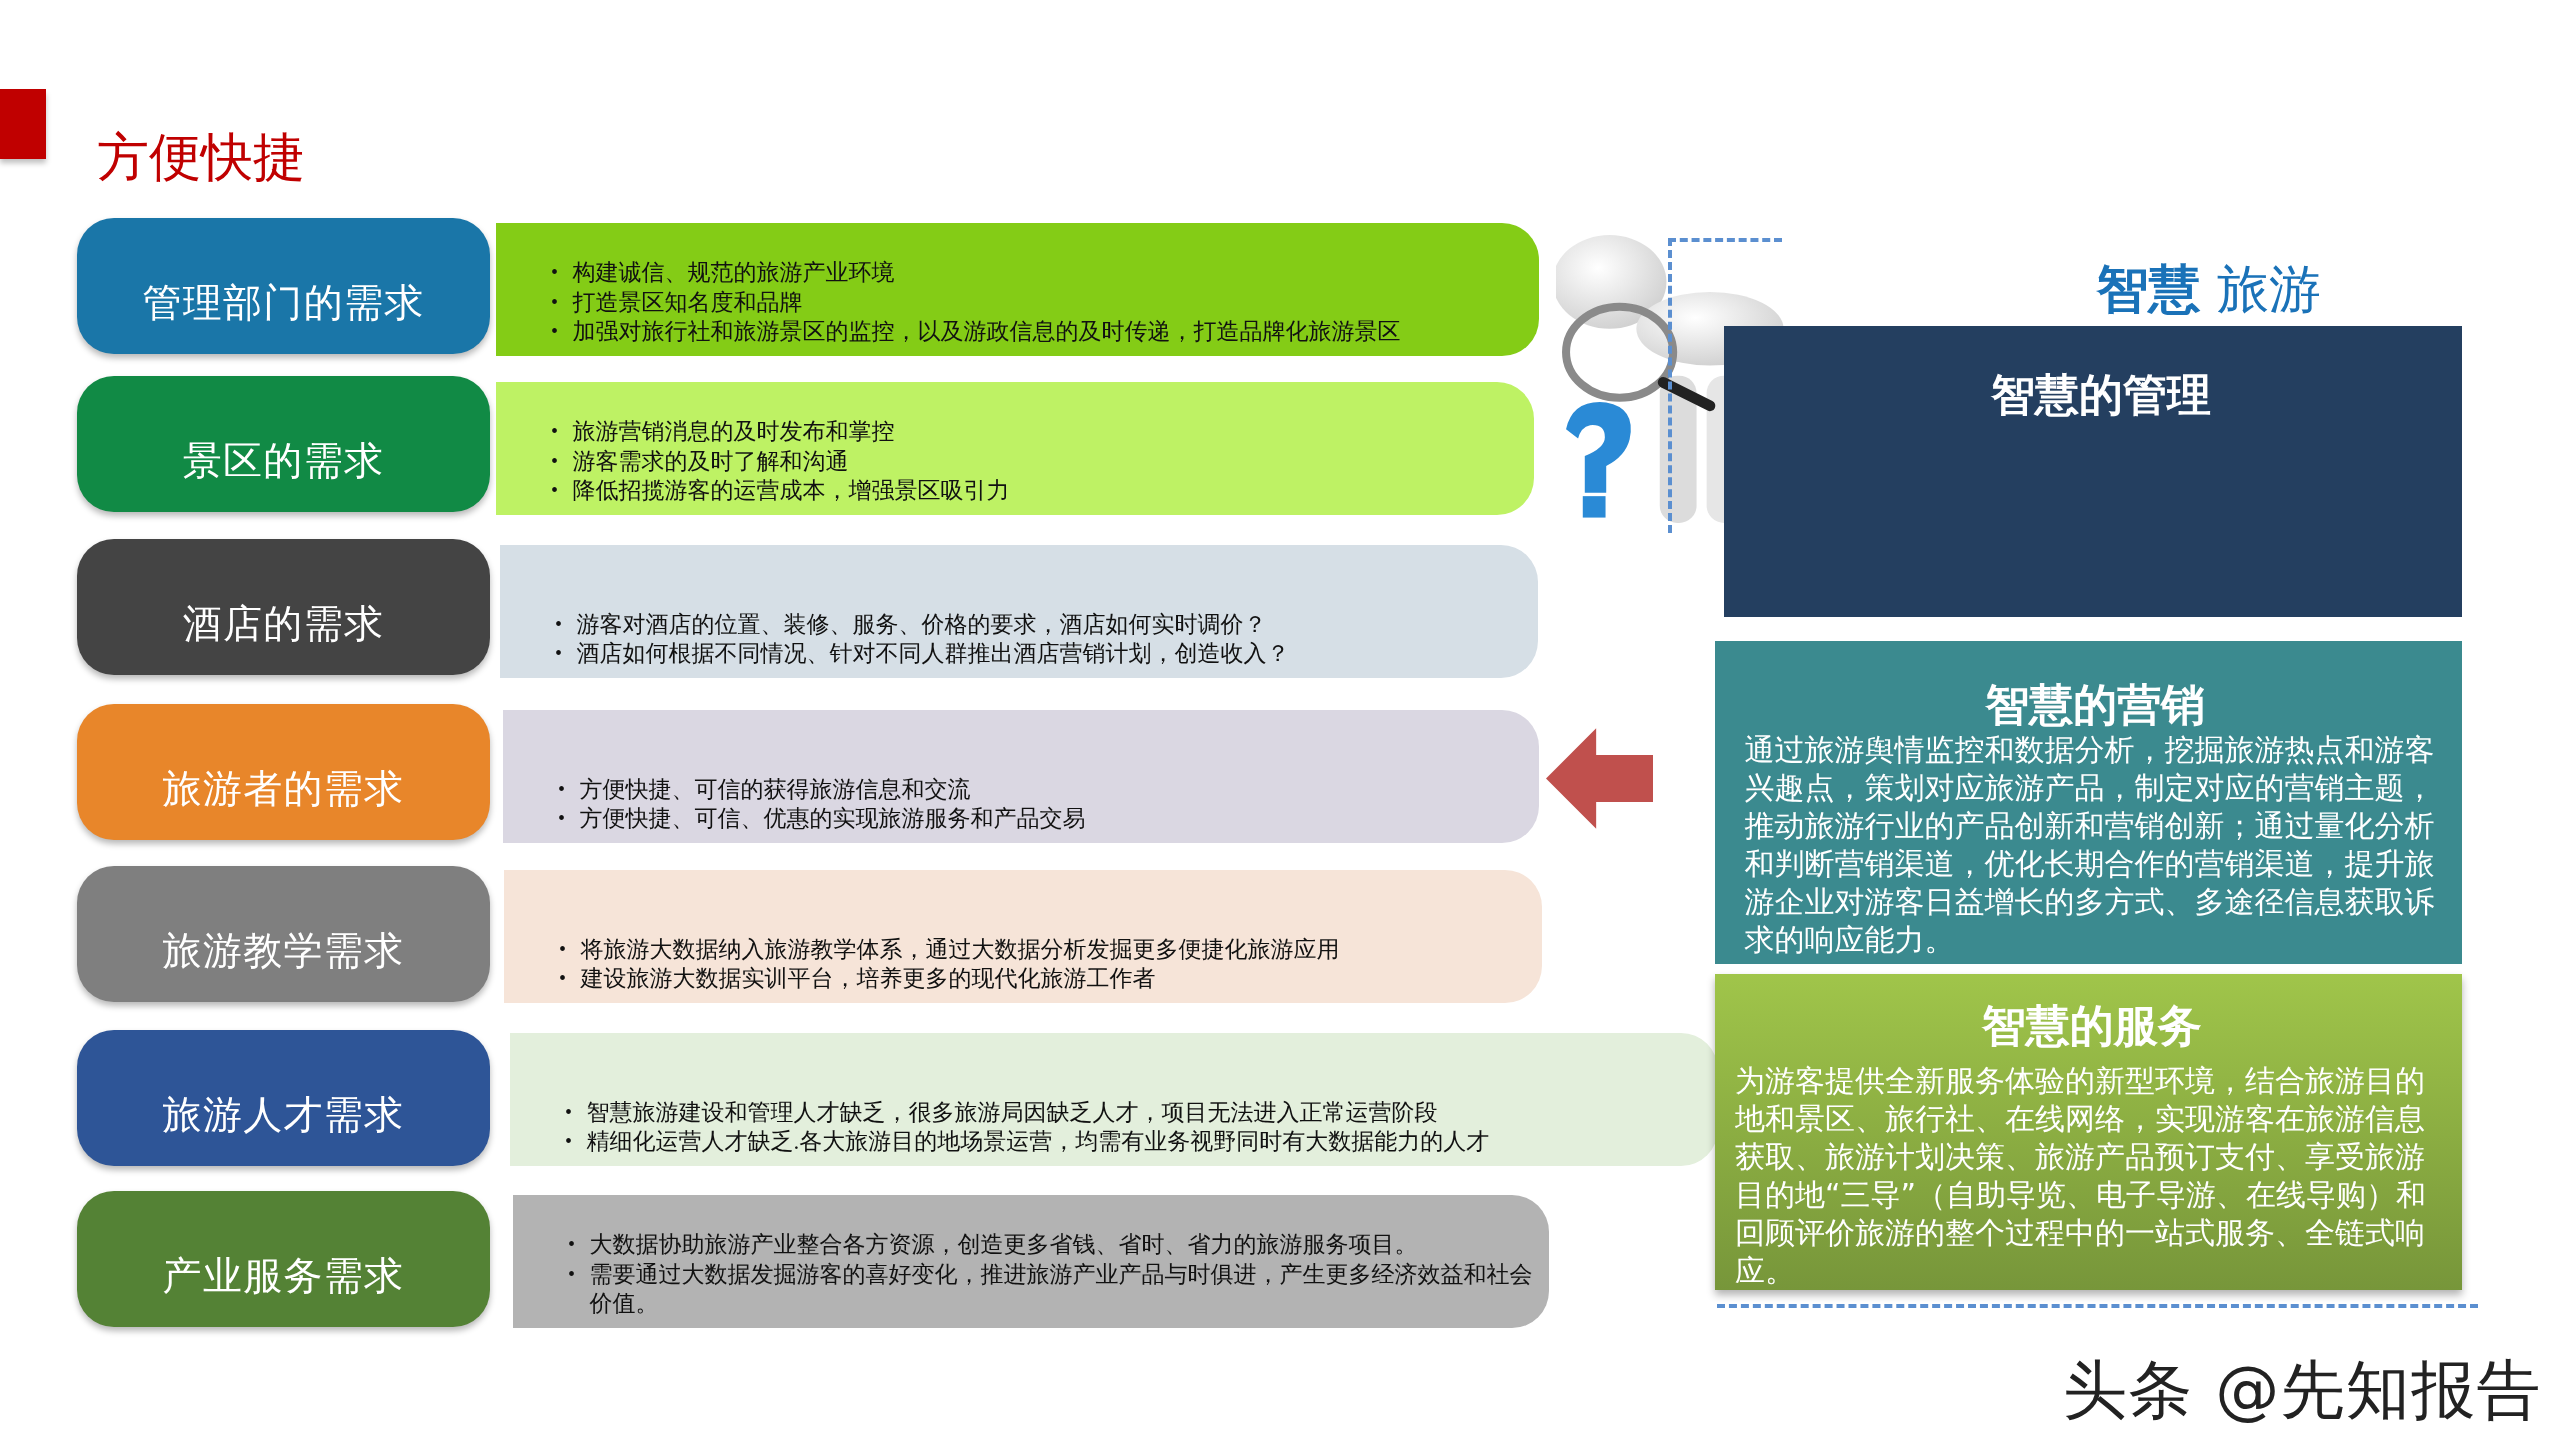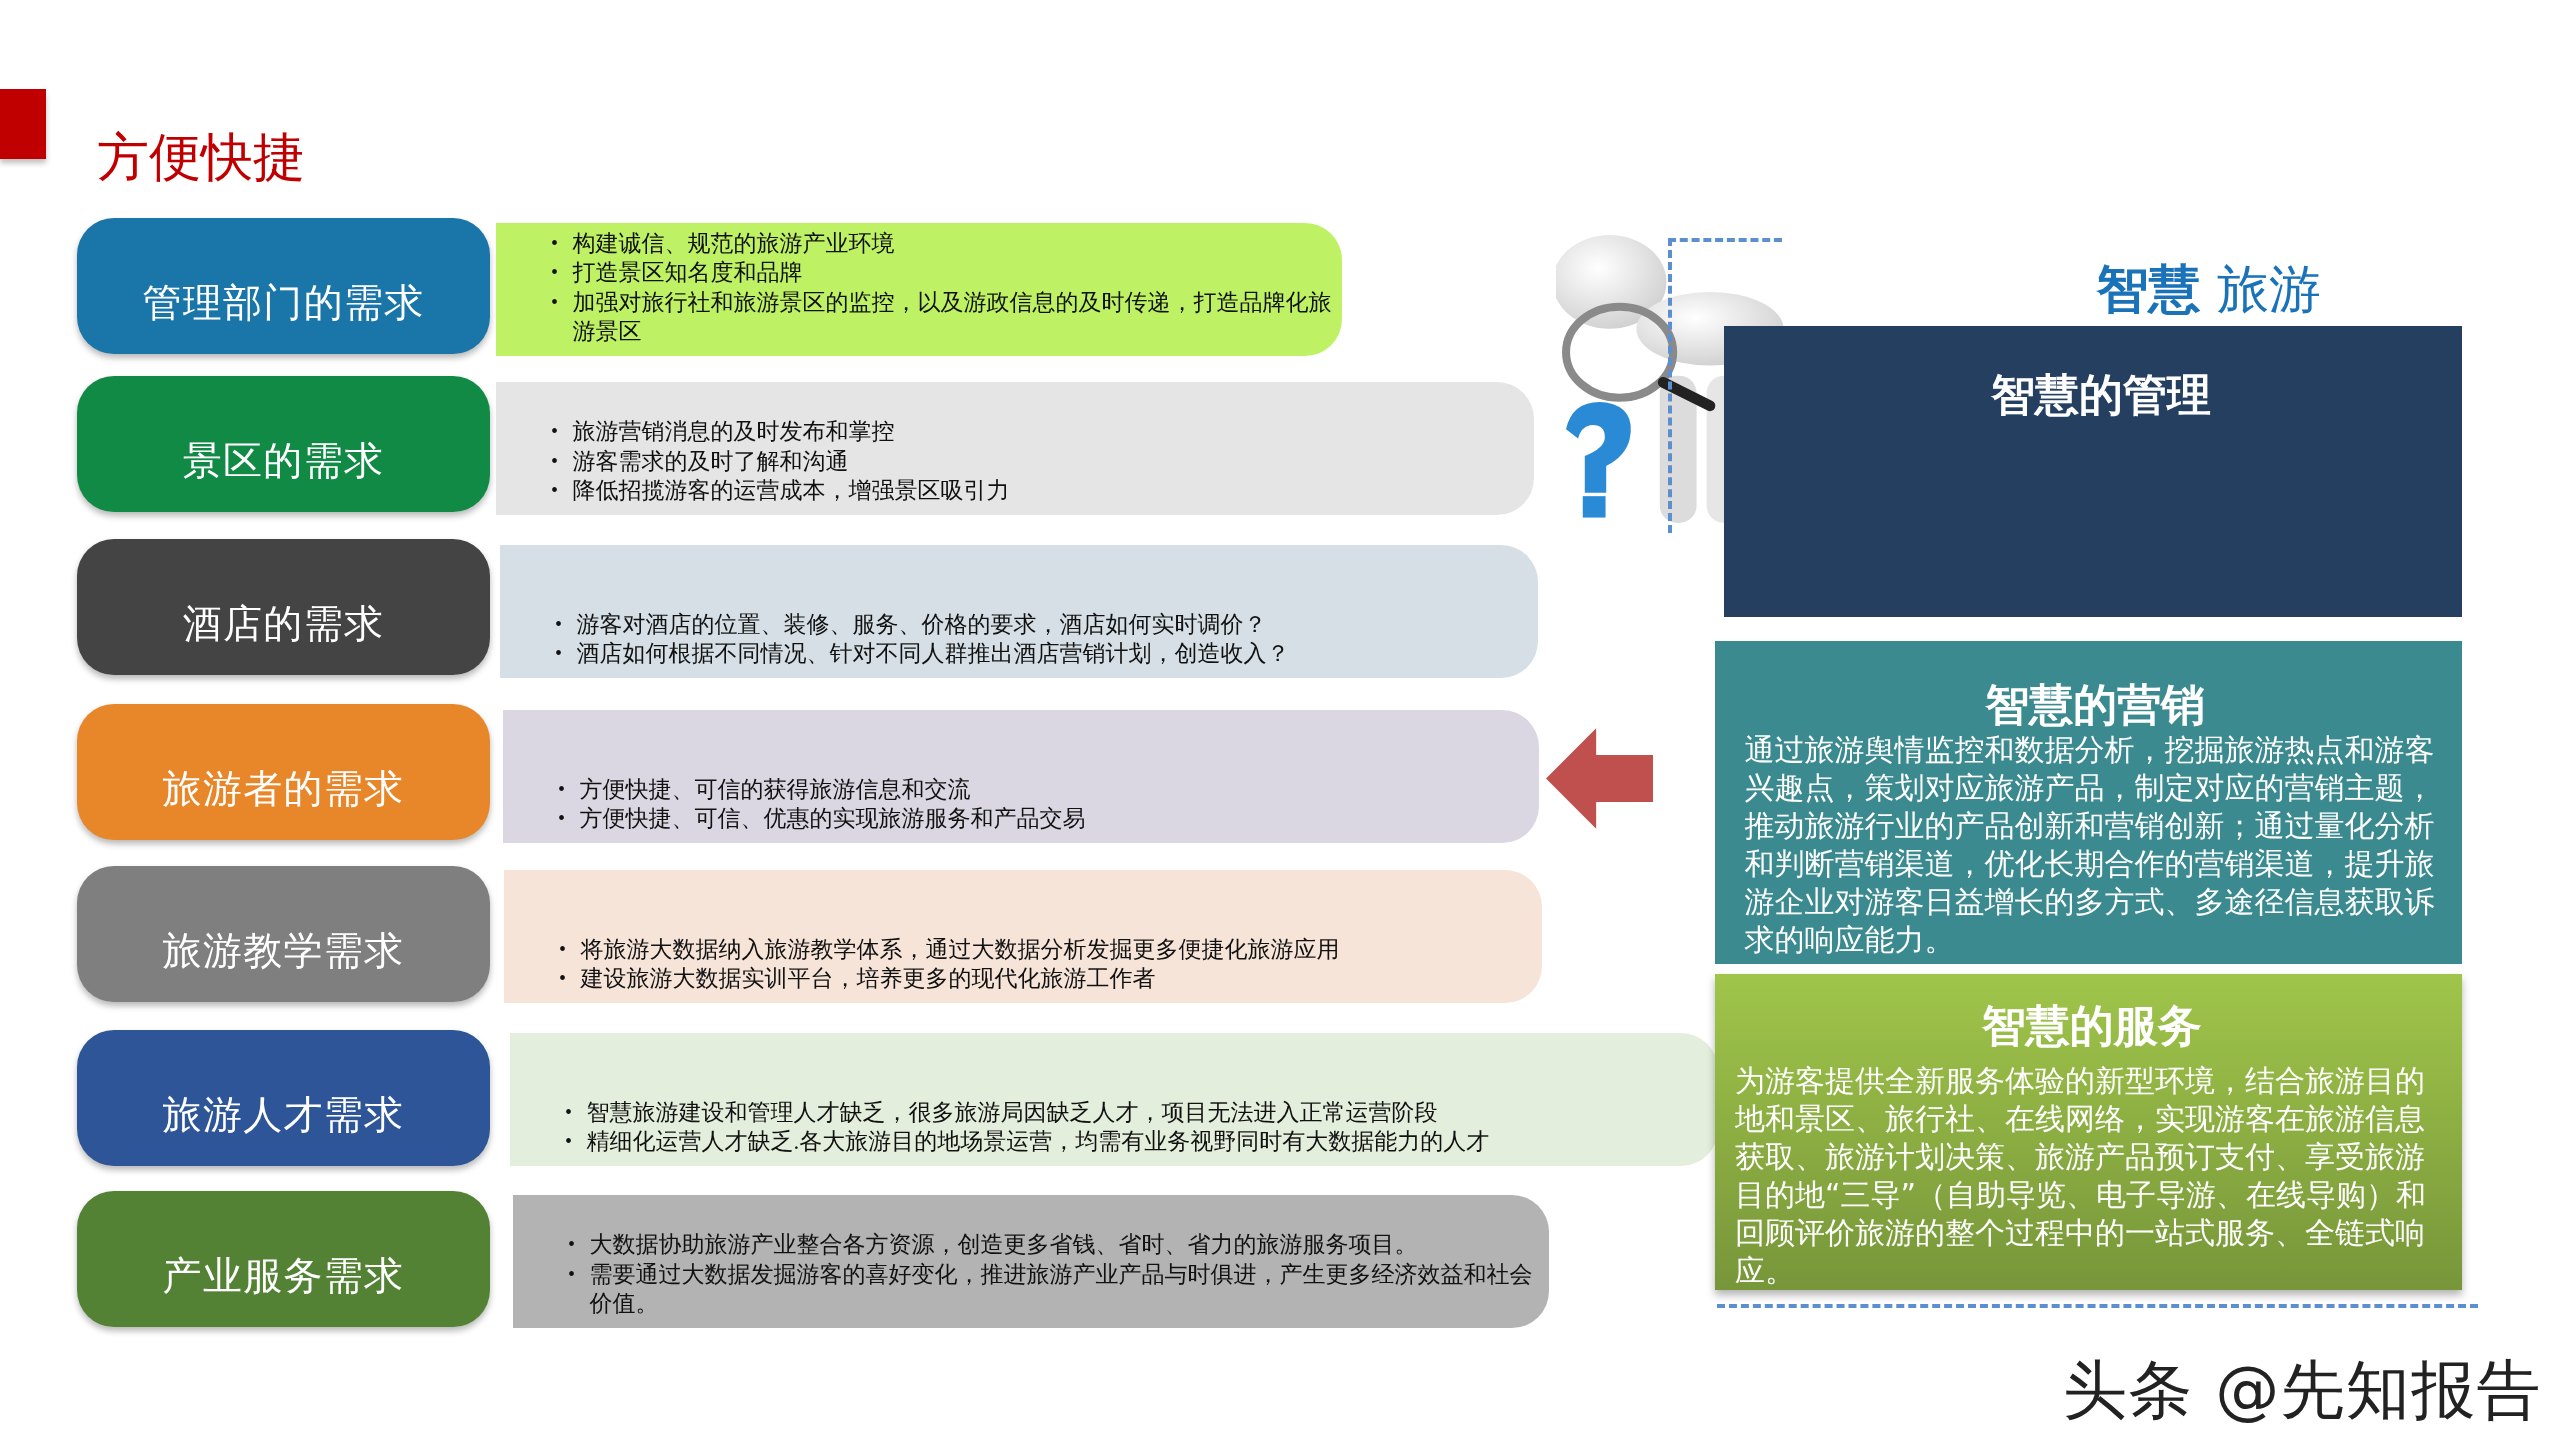--- a/index.html
+++ b/index.html
@@ -43,31 +43,31 @@
 </head>
 <body>
 
 <div class="abs red-marker"></div>
 <div class="abs page-title">方便快捷</div>
 
 <div id="rows">
     <div class="abs tab" style="top: 218px; background: rgb(26, 118, 168);">
       <span>管理部门的需求</span>
     </div>
-    <div class="abs panel" style="left: 496px; top: 223px; width: 846px; background: #bef264;">
+    <div class="abs panel" style="left: 496px; top: 223px; width: 1043px; background: #84cc16;">
       <ul>
         <li>构建诚信、规范的旅游产业环境</li>
         <li>打造景区知名度和品牌</li>
         <li>加强对旅行社和旅游景区的监控，以及游政信息的及时传递，打造品牌化旅游景区</li>
       </ul>
     </div>
     <div class="abs tab" style="top: 376px; background: rgb(17, 138, 69);">
       <span>景区的需求</span>
     </div>
-    <div class="abs panel" style="left: 496px; top: 382px; width: 1038px; background: #e5e5e5;">
+    <div class="abs panel" style="left: 496px; top: 382px; width: 1038px; background: #bef264;">
       <ul>
         <li>旅游营销消息的及时发布和掌控</li>
         <li>游客需求的及时了解和沟通</li>
         <li>降低招揽游客的运营成本，增强景区吸引力</li>
       </ul>
     </div>
     <div class="abs tab" style="top: 539px; background: rgb(68, 68, 68);">
       <span>酒店的需求</span>
     </div>
     <div class="abs panel" style="left: 500px; top: 545px; width: 1038px; background: rgb(214, 223, 230);">

